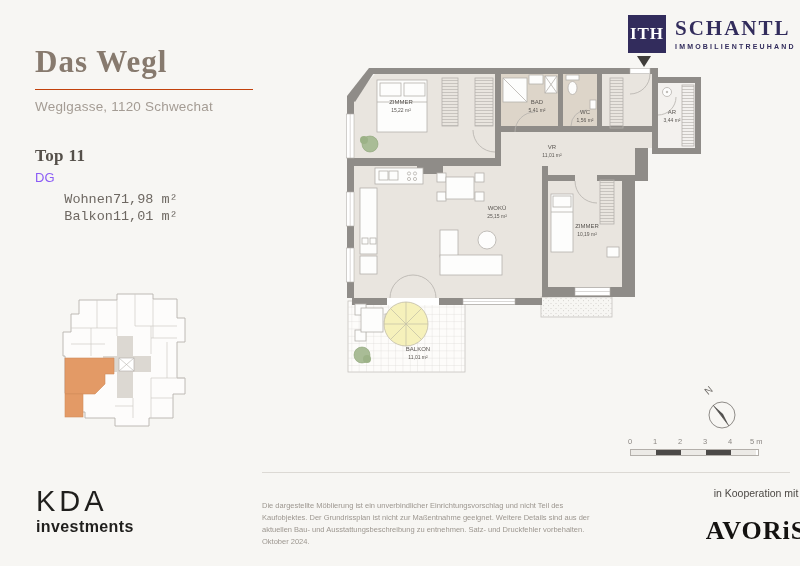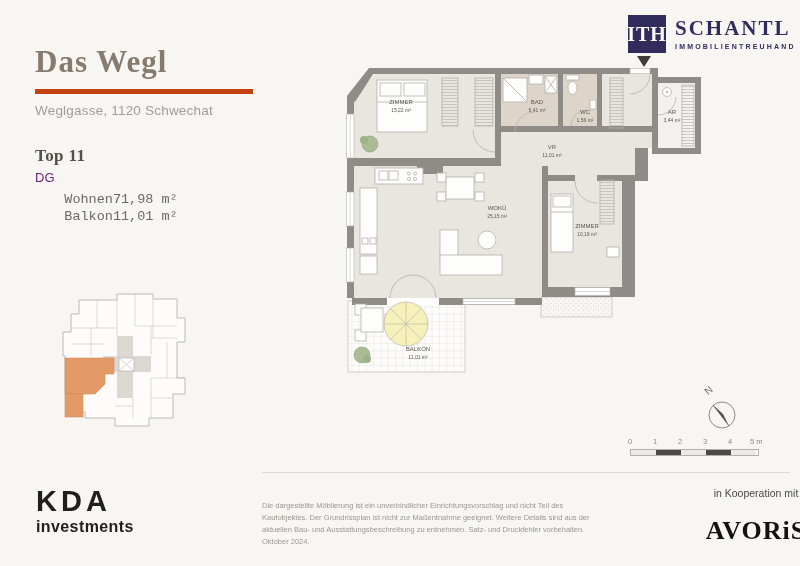--- a/index.html
+++ b/index.html
@@ -8,39 +8,39 @@
     position:relative; width:800px; height:566px;
     background:#f7f6f3; overflow:hidden;
     font-family:"Liberation Sans", sans-serif;
     color:#57524d;
   }
   
   .title-block { position:absolute; left:35px; top:44px; width:218px; }
   .project-title {
     font-family:"Liberation Serif", serif; font-weight:bold;
     font-size:31px; letter-spacing:1px; color:#877a6e;
-    padding-bottom:9px; border-bottom:5px solid #c2410c;
+    padding-bottom:9px; border-bottom:1px solid #c2410c;
   }
   .project-address { margin-top:9px; font-size:13.5px; color:#a49c94; letter-spacing:.2px; }
 
   .unit-block { position:absolute; left:35px; top:146px; }
   .unit-name { font-family:"Liberation Serif", serif; font-weight:bold; font-size:17px; color:#55504a; letter-spacing:.4px; }
-  .unit-floor { margin-top:4px; font-size:13px; color:#701a75; }
+  .unit-floor { margin-top:4px; font-size:13px; color:#8b5cf6; }
 
   .area-table { position:absolute; left:35px; top:192px; width:172px; font-size:13.5px; color:#6e6862; }
   .area-row { display:flex; justify-content:center; line-height:1.25;font-family:Liberation Mono, monospace; }
 
   .mini-plan { position:absolute; left:57px; top:286px; }
 
   
   .ith-logo { position:absolute; left:628px; top:15px; display:flex; gap:9px; align-items:flex-start; }
   .ith-square {
     width:38px; height:38px; background:#322c5c; color:#ffffff;
     display:flex; align-items:center; justify-content:center;
-    font-family:"Liberation Serif", serif; font-weight:bold; font-size:20px; letter-spacing:1px;
+    font-family:"Liberation Serif", serif; font-weight:bold; font-size:17px; letter-spacing:1px;
   }
   .schantl-name { font-family:"Liberation Serif", serif; font-weight:bold; font-size:21px; letter-spacing:2px; color:#322c5c; line-height:1; margin-top:3px; }
   .schantl-sub { font-size:7px; letter-spacing:2.2px; color:#322c5c; margin-top:4px; font-weight:bold; }
 
   
   .floor-plan { position:absolute; left:345px; top:52px; }
   .floor-plan text { font-family:"Liberation Sans", sans-serif; fill:#5b5753; }
   .room-name { font-size:6px; }
   .room-area { font-size:5px; }
 
@@ -49,21 +49,21 @@
   .scale-bar { position:absolute; left:630px; top:437px; width:150px; height:24px; font-size:7.5px; color:#8c8884; }
   .scale-ticks { position:relative; height:10px; }
   .scale-ticks span { position:absolute; top:0; }
   .scale-strip { position:relative; top:2px; width:129px; height:7px; border:1px solid #b3afaa; background:#fff; display:flex; padding:0; }
   .scale-strip i { display:block; height:5px; width:25px; }
 
   
   .footer-divider { position:absolute; left:262px; top:472px; width:528px; height:1px; background:#dcd9d4; }
   .disclaimer { position:absolute; left:262px; top:500px; width:348px; font-size:7.5px; line-height:1.6; color:#9d9790; }
   .kda-logo { position:absolute; left:36px; top:487px; color:#201f1d; }
-  .kda-name { font-size:29px; letter-spacing:4px; font-weight:700; line-height:1; }
+  .kda-name { font-size:29px; letter-spacing:4px; font-weight:400; line-height:1; }
   .kda-sub { font-size:16px; font-weight:bold; letter-spacing:.4px; margin-top:2px; }
   .avoris-block { position:absolute; left:685px; top:487px; width:142px; text-align:center; }
   .koop-label { font-size:10.5px; color:#4c4844; }
   .avoris-name { margin-top:17px; font-family:"Liberation Serif", serif; font-weight:bold; font-size:26px; letter-spacing:1px; color:#141210; }
 </style>
 </head>
 <body>
 
 <div class="page">
 

